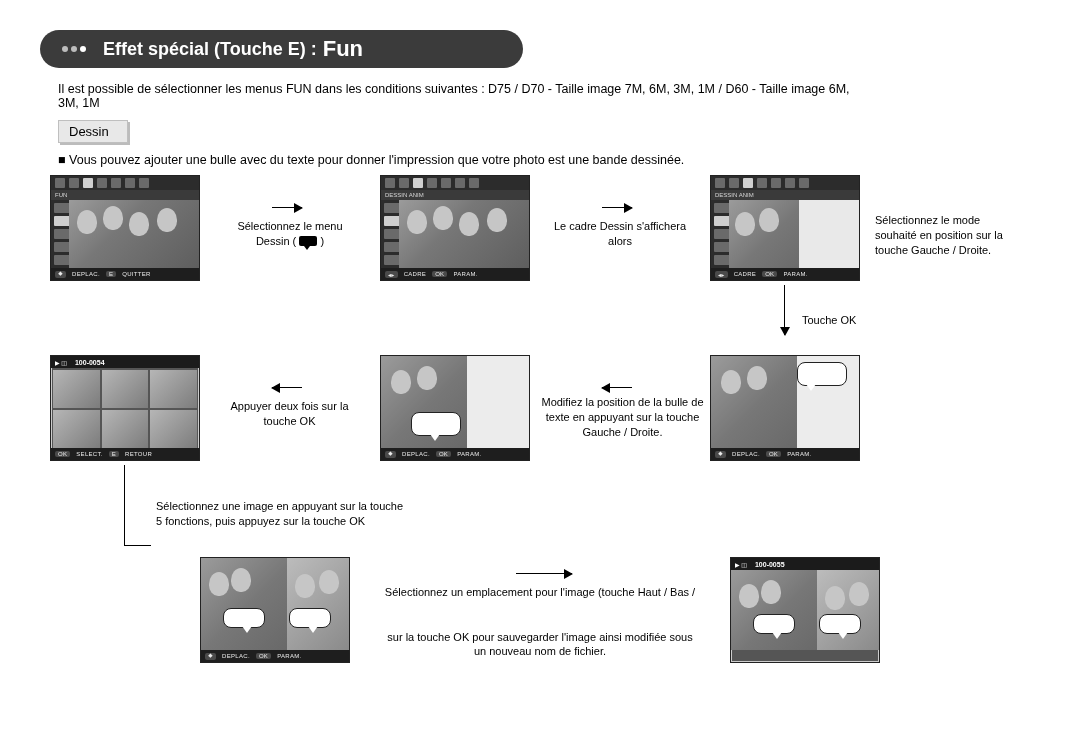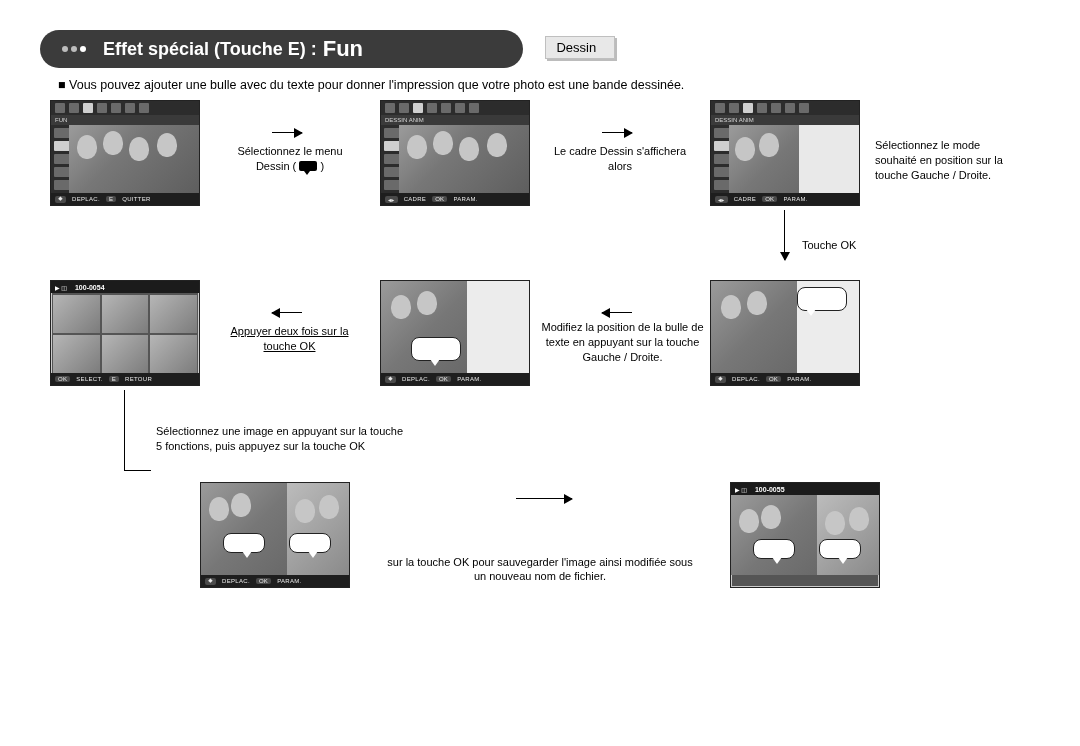--- a/index.html
+++ b/index.html
@@ -129,20 +129,21 @@
   <div class="title-pill">
     <span class="mini-dots">
         <span></span>
         <span></span>
         <span></span>
       </span>
     <span class="title-main">Effet spécial (Touche E) :</span>
     <span class="title-sub">Fun</span>
   </div>
 
+  <div class="intro">Il est possible de sélectionner les menus FUN dans les conditions suivantes : D75 / D70 - Taille image 7M, 6M, 3M, 1M / D60 - Taille image 6M, 3M, 1M</div>
 
   <div class="sect-label">Dessin</div>
 
   <div class="bullet-line">
     <span class="sq">■&nbsp;</span><span>Vous pouvez ajouter une bulle avec du texte pour donner l'impression que votre photo est une bande dessinée.</span>
   </div>
 
   <div class="flow">
 
     <div class="thumb" style="left:10px; top:6px;">
@@ -316,21 +317,21 @@
       </div>
     </div>
 
     <div class="arrow" style="left:232px; top:218px; width:30px;">
         <span class="head-l"></span>
       </div>
     <div class="arrow" style="left:562px; top:218px; width:30px;">
         <span class="head-l"></span>
       </div>
 
-    <div class="caption center" style="left:172px; top:230px; width:155px;text-decoration:underline;">
+    <div class="caption center" style="left:172px; top:230px; width:155px;">
       <span>Appuyer deux fois sur la</span><br><span>touche OK</span>
     </div>
     <div class="caption center" style="left:495px; top:226px; width:175px;">
       <span>Modifiez la position de la bulle de</span><br>
       <span>texte en appuyant sur la touche</span><br>
       <span>Gauche / Droite.</span>
     </div>
 
     <div class="corner" style="left:84px; top:296px; width:26px; height:80px;"></div>
     <div class="caption" style="left:116px; top:330px; width:300px;">
@@ -371,21 +372,21 @@
         <div class="bubble" style="left:88px; top:44px; width:40px; height:18px;"></div>
       </div>
       <div class="botbar" style="background:transparent;"></div>
     </div>
 
     <div class="arrow" style="left:476px; top:404px; width:56px;">
         <span class="head-r"></span>
       </div>
 
     <div class="caption center" style="left:330px; top:416px; width:340px;">
-      <br>
+      <span>Sélectionnez un emplacement pour l'image (touche Haut / Bas /</span><br>
       <br>
       <br>
       <span>sur la touche OK pour sauvegarder l'image ainsi modifiée sous</span><br>
       <span>un nouveau nom de fichier.</span>
     </div>
 
   </div>
 
 </div>
 

